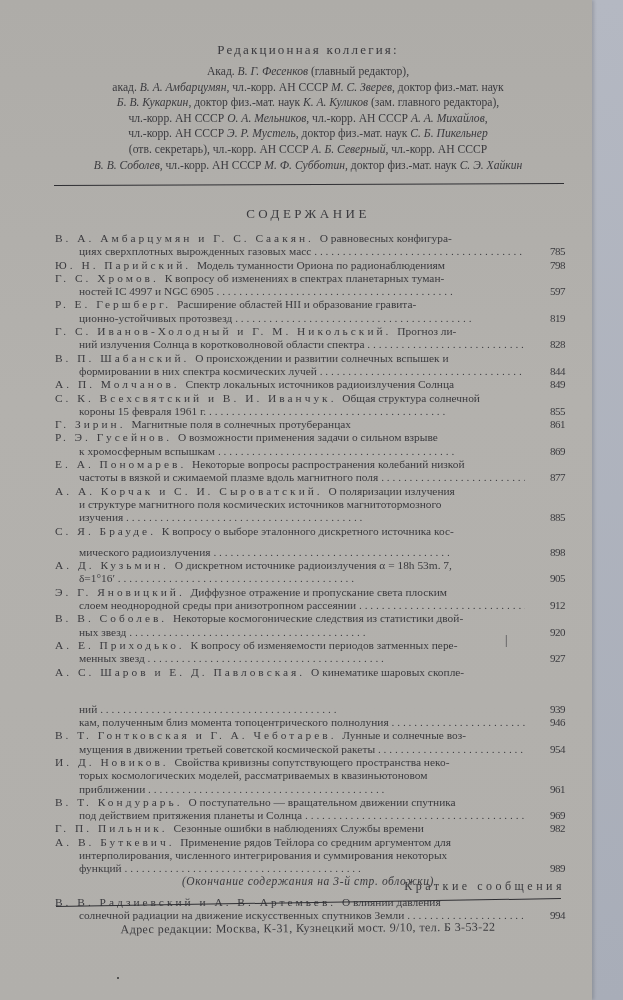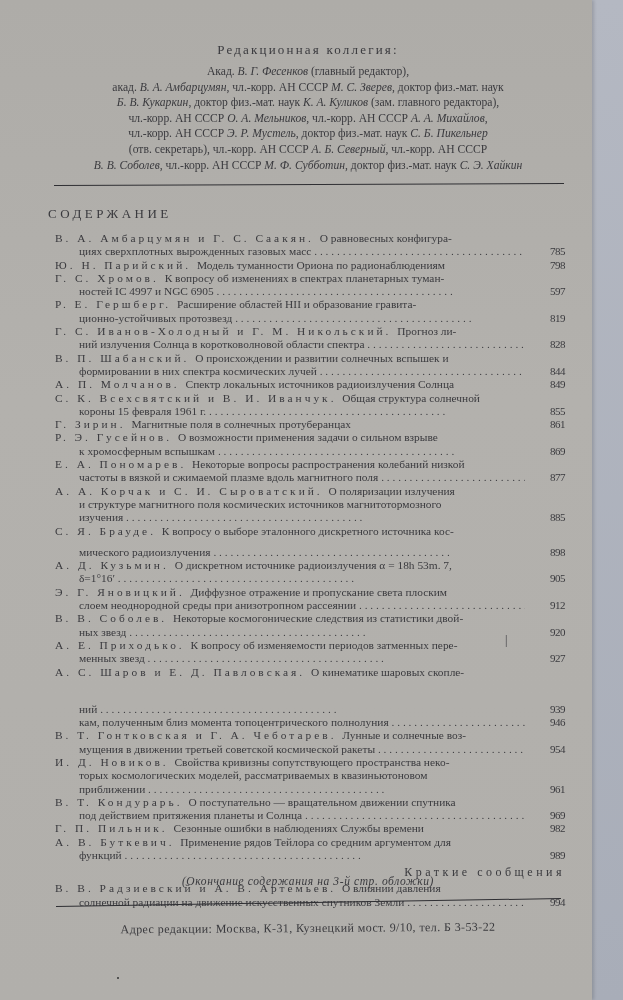--- a/index.html
+++ b/index.html
@@ -16,21 +16,21 @@
   }
   .bg-strip {
     position: absolute; left: 592px; top: 0; width: 31px; height: 1000px;
     background: linear-gradient(180deg, #b4b8c2 0%, #a8adb8 100%);
   }
   .board { position: absolute; left: 48px; top: 42px; width: 520px; text-align: center; }
   .board-title { font-size: 13px; letter-spacing: 2.2px; margin-bottom: 6px; }
   .board-line { font-size: 11.6px; line-height: 15.6px; white-space: nowrap; }
   .board-line i { font-style: italic; }
   .rule-top { position: absolute; left: 54px; top: 184px; width: 510px; height: 0; border-top: 1.4px solid #2f2f33; transform: rotate(-0.2deg); }
-  .toc-title { position: absolute; left: 48px; top: 206px; width: 520px; text-align: left; font-size: 13px; letter-spacing: 3.5px; }
+  .toc-title { position: absolute; left: 48px; top: 206px; width: 520px; text-align: center; font-size: 13px; letter-spacing: 3.5px; }
   .toc { position: absolute; left: 55px; top: 232px; width: 510px; }
   .entry { position: relative; font-size: 11.4px; line-height: 13.3px; padding-right: 40px; text-align: justify; }
   .entry .first { display: block; }
   .entry .cont { display: block; padding-left: 24px; }
   .entry .author { letter-spacing: 3px; }
   .entry .page-num { position: absolute; right: 0; bottom: 0; font-size: 11px; letter-spacing: -0.5px; }
   .section-title { text-align: right; font-size: 12px; letter-spacing: 3.5px; margin: 3px 0 2px; }
   .footnote { position: absolute; left: 48px; top: 875px; width: 520px; text-align: center; font-size: 11.5px; font-style: italic; letter-spacing: 0.6px; }
   .rule-bottom { position: absolute; left: 56px; top: 906px; width: 505px; height: 0; border-top: 1.4px solid #2f2f33; transform: rotate(-0.9deg); transform-origin: left; }
   .address { position: absolute; left: 48px; top: 921px; width: 520px; text-align: center; font-size: 12px; letter-spacing: 0.4px; transform: rotate(-0.4deg); }
@@ -169,20 +169,21 @@
         <span class="first"><span class="author">В. Т. Кондурарь. </span><span>О поступательно — вращательном движении спутника</span></span>
         <span class="cont" style="white-space: nowrap; overflow: hidden;">под действием притяжения планеты и Солнца . . . . . . . . . . . . . . . . . . . . . . . . . . . . . . . . . . . . . . . . . .</span>
         <span class="page-num">969</span>
       </div>
       <div class="entry">
         <span class="first" style="white-space: nowrap; overflow: hidden;"><span class="author">Г. П. Пильник. </span><span>Сезонные ошибки в наблюдениях Службы времени</span></span>
         <span class="page-num">982</span>
       </div>
       <div class="entry">
         <span class="first"><span class="author">А. В. Буткевич. </span><span>Применение рядов Тейлора со средним аргументом для</span></span>
+        <span class="cont" style="white-space: nowrap; overflow: hidden;">интерполирования, численного интегрирования и суммирования некоторых</span>
         <span class="cont" style="white-space: nowrap; overflow: hidden;">функций . . . . . . . . . . . . . . . . . . . . . . . . . . . . . . . . . . . . . . . . . .</span>
         <span class="page-num">989</span>
       </div>
       <div class="section-title">Краткие сообщения</div>
       <div class="entry">
         <span class="first"><span class="author">В. В. Радзиевский и А. В. Артемьев. </span><span>О влиянии давления</span></span>
         <span class="cont" style="white-space: nowrap; overflow: hidden;">солнечной радиации на движение искусственных спутников Земли . . . . . . . . . . . . . . . . . . . . . . . . . . . . . . . . . . . . . . . . . .</span>
         <span class="page-num">994</span>
       </div>
     </div>

